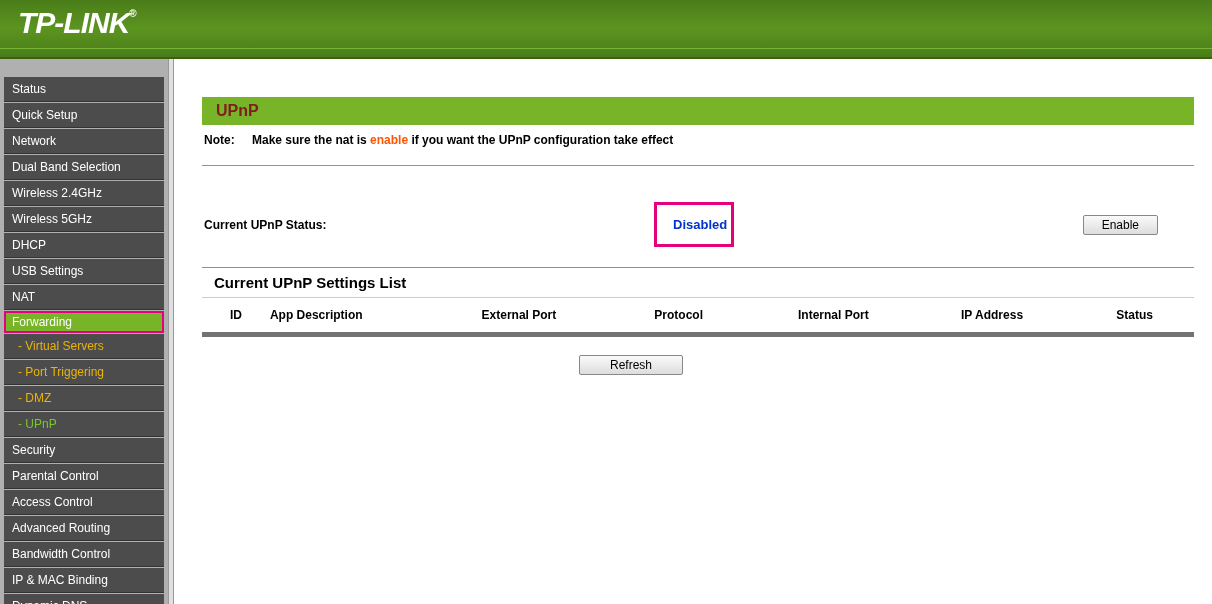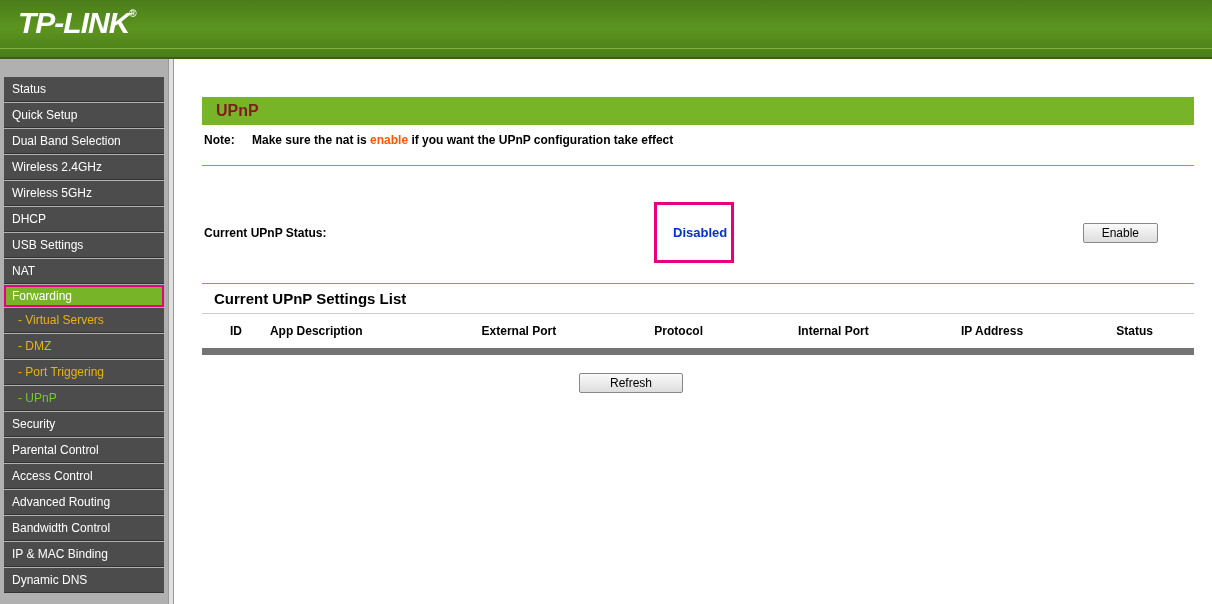--- a/index.html
+++ b/index.html
@@ -131,21 +131,21 @@
     .status-label {
       font-weight: bold;
       font-size: 12px;
       width: 450px;
     }
     .status-value {
       color: #0033cc;
       font-weight: bold;
       font-size: 13px;
       border: 3px solid #e6007e;
-      padding: 20px 16px;
+      padding: 12px 16px;
       width: 80px;
       text-align: center;
     }
     .status-spacer {
       flex: 1;
     }
     .btn {
       background: linear-gradient(to bottom, #fafafa, #ddd);
       border: 1px solid #888;
       padding: 2px 18px;
@@ -162,21 +162,21 @@
       font-size: 15px;
       padding: 6px 12px;
       border-top: 1px solid #78b428;
       border-bottom: 1px solid #ccc;
     }
     .table-header {
       display: flex;
       padding: 10px 0;
       font-weight: bold;
       font-size: 12px;
-      border-bottom: 7px solid #737373;
+      border-bottom: 5px solid #737373;
     }
     .col-id { width: 70px; text-align: center; }
     .col-app { width: 218px; }
     .col-ext { width: 178px; }
     .col-proto { width: 148px; }
     .col-int { width: 168px; }
     .col-ip { width: 160px; }
     .col-status { width: 80px; }
     .refresh-row {
       text-align: center;
@@ -192,30 +192,31 @@
     <span>TP-LINK</span>
       <sup>®</sup>
   </div>
   <div class="header-line"></div>
 </div>
 
 <div class="container">
   <div class="sidebar" id="sidebar">
       <div class="nav-item">Status</div>
       <div class="nav-item">Quick Setup</div>
+      <div class="nav-item">Network</div>
       <div class="nav-item">Dual Band Selection</div>
       <div class="nav-item">Wireless 2.4GHz</div>
       <div class="nav-item">Wireless 5GHz</div>
       <div class="nav-item">DHCP</div>
       <div class="nav-item">USB Settings</div>
       <div class="nav-item">NAT</div>
       <div class="nav-item selected">Forwarding</div>
       <div class="nav-sub">- Virtual Servers</div>
+      <div class="nav-sub">- Port Triggering</div>
       <div class="nav-sub">- DMZ</div>
-      <div class="nav-sub">- Port Triggering</div>
       <div class="nav-sub active">- UPnP</div>
       <div class="nav-item">Security</div>
       <div class="nav-item">Parental Control</div>
       <div class="nav-item">Access Control</div>
       <div class="nav-item">Advanced Routing</div>
       <div class="nav-item">Bandwidth Control</div>
       <div class="nav-item">IP &amp; MAC Binding</div>
       <div class="nav-item">Dynamic DNS</div>
     </div>
   <div class="divider"></div>

